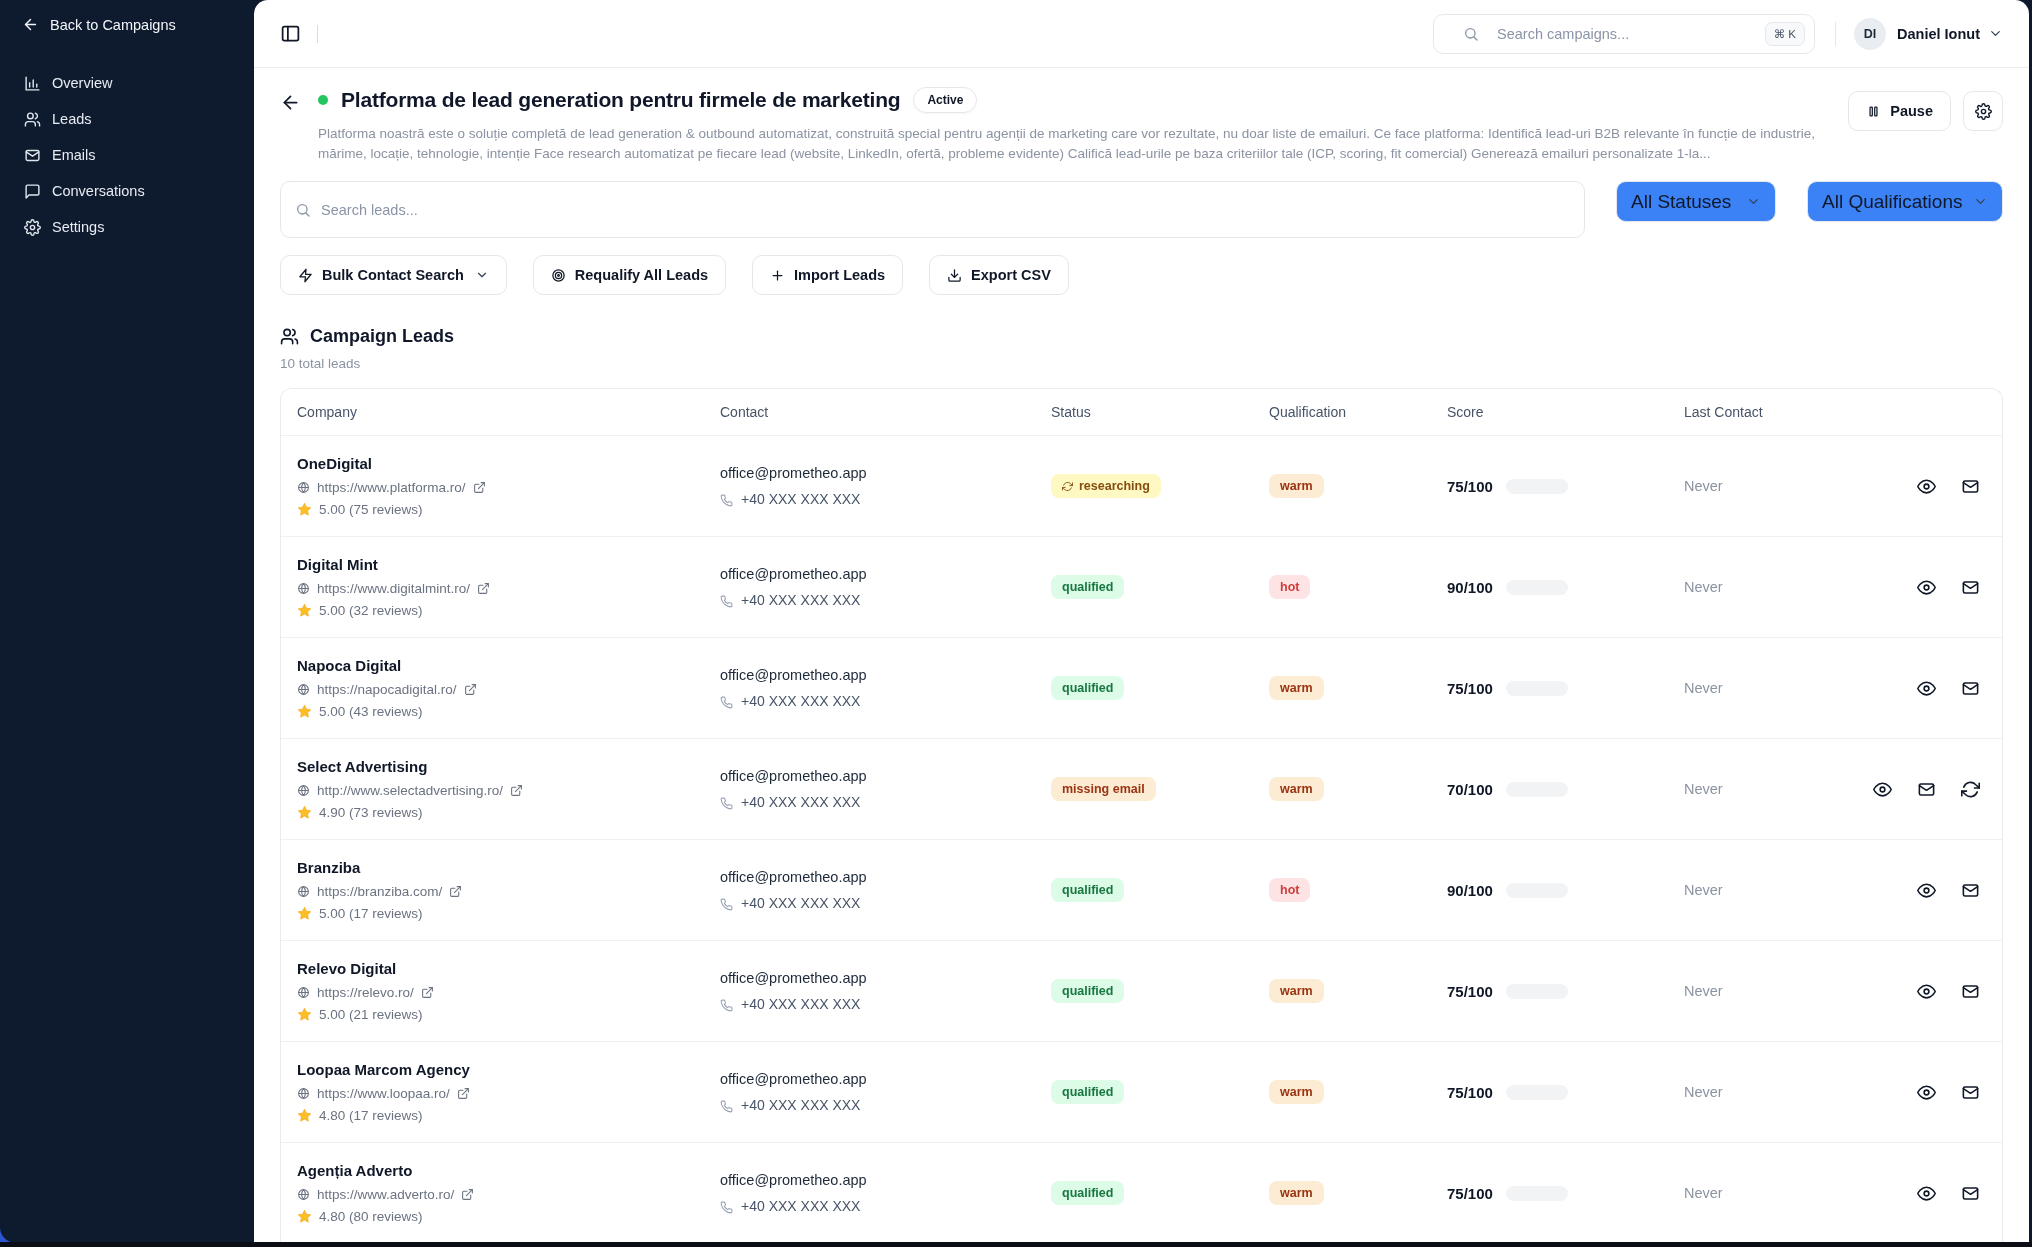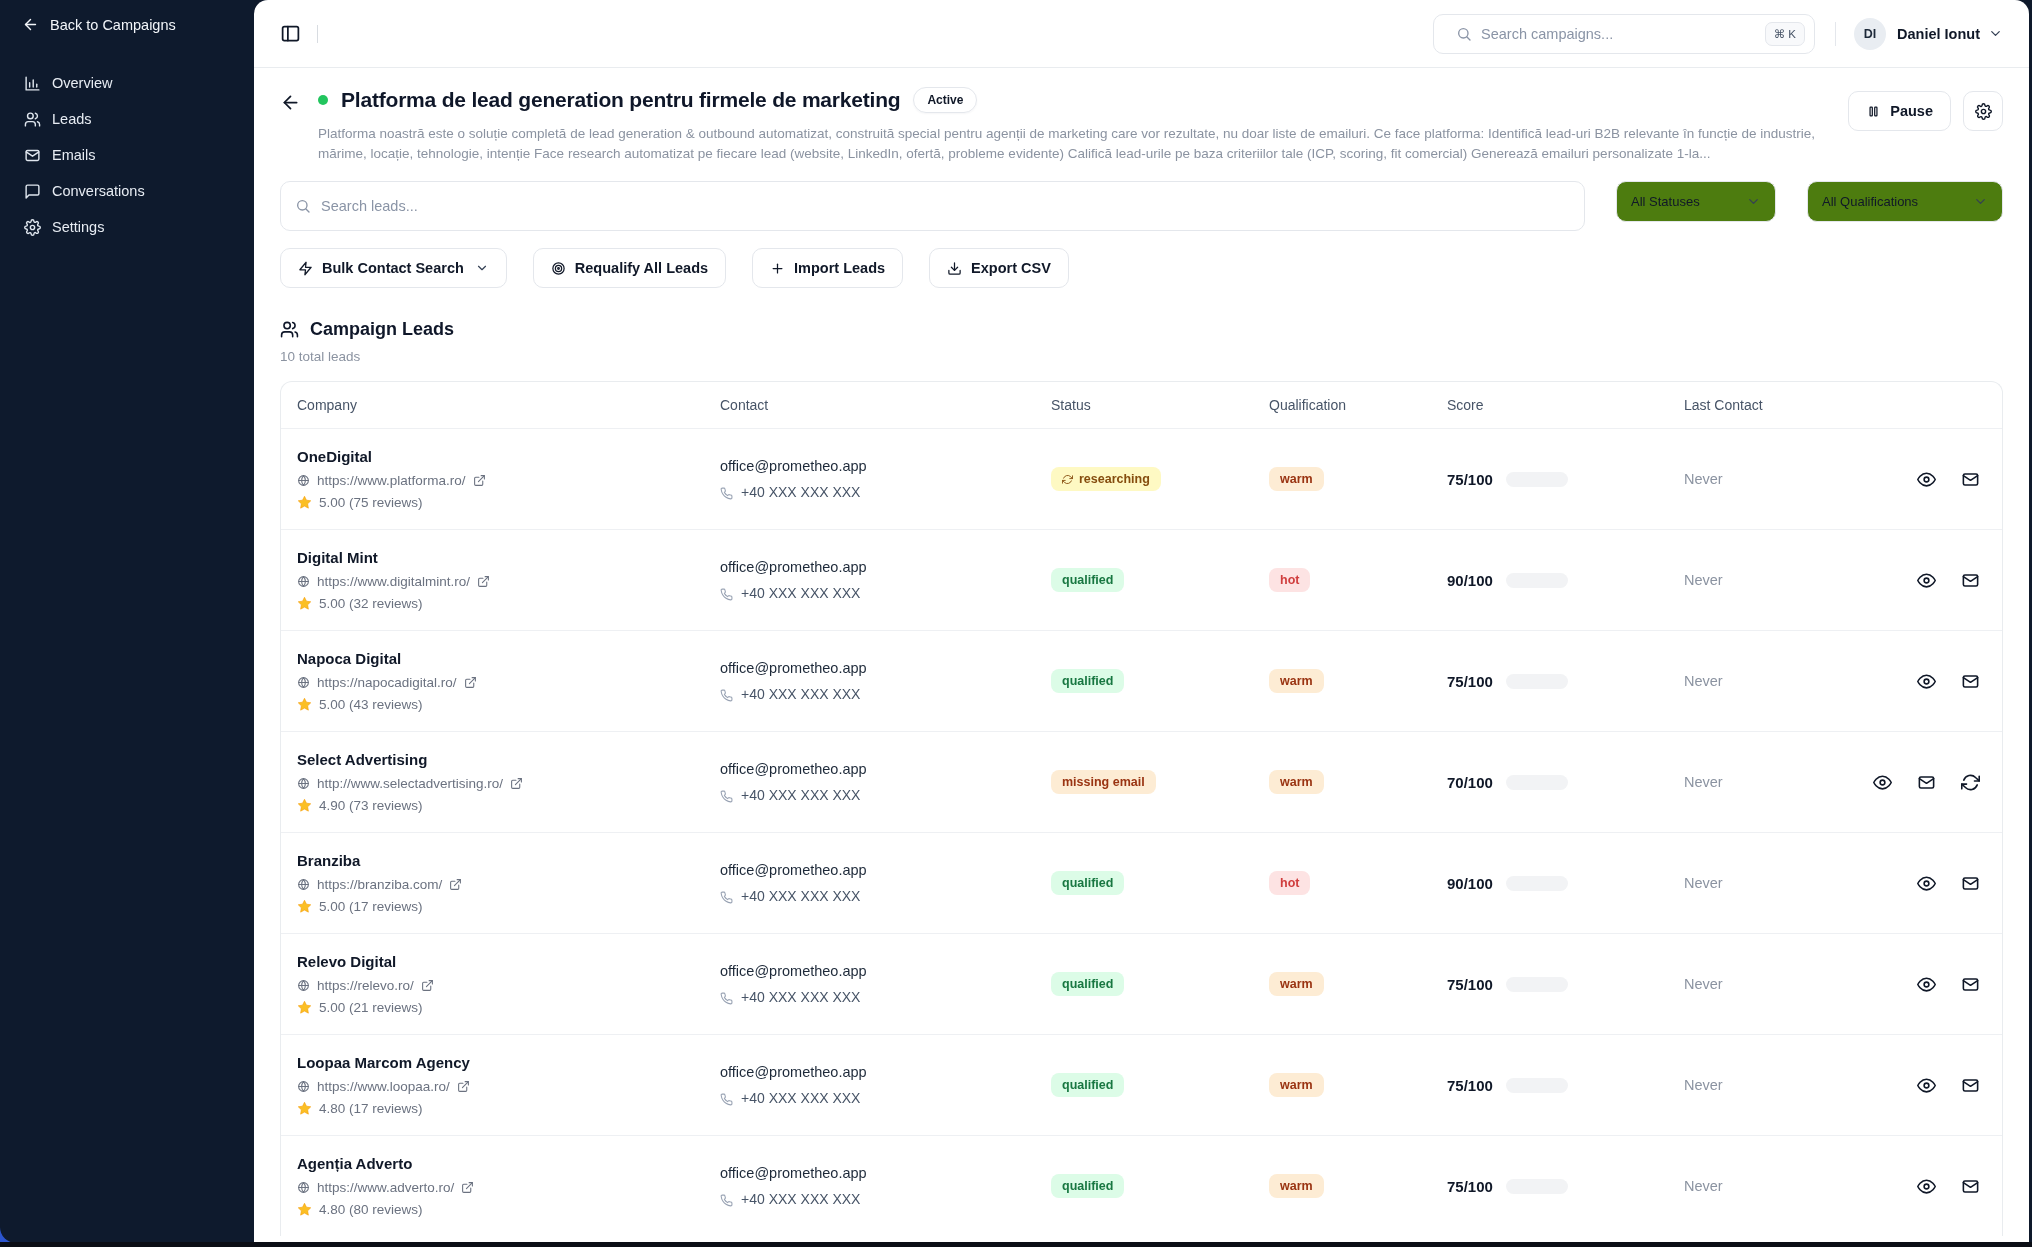--- a/index.html
+++ b/index.html
@@ -33,21 +33,21 @@
   .main {
     position:absolute; top:0; left:254px; right:3px; bottom:4px;
     background:#ffffff; border-radius:14px 14px 0 0; overflow:hidden; z-index:2;
   }
   .icn { flex:none; }
 
   .topbar { height:68px; display:flex; align-items:center; padding:0 26px; border-bottom:1px solid #e9ecef; }
   .toggle-btn { width:21px; height:21px; color:#101828; cursor:pointer; }
   .topbar-divider { width:1px; height:18px; background:#d8dce1; margin-left:16px; }
   .topbar-right { margin-left:auto; display:flex; align-items:center; }
-  .search-box { width:382px; height:40px; border:1px solid #e4e7ec; border-radius:10px; display:flex; align-items:center; padding:0 9px 0 22px; gap:9px; background:#fff; }
+  .search-box { width:382px; height:40px; border:1px solid #e4e7ec; border-radius:10px; display:flex; align-items:center; padding:0 9px 0 29px; gap:18px; background:#fff; }
   .search-box .icn { width:16px; height:16px; color:#8a94a6; }
   .search-box input { border:none; outline:none; flex:1; font-size:14.5px; font-family:inherit; color:#101828; background:transparent; }
   .search-box input::placeholder { color:#8a94a6; }
   .kbd { border:1px solid #e4e7ec; background:#f8f9fb; border-radius:7px; padding:4px 8px; font-size:11.5px; color:#475467; white-space:nowrap; }
   .user-divider { width:1px; height:24px; background:#e4e7ec; margin:0 18px 0 20px; }
   .user-chip { display:flex; align-items:center; cursor:pointer; }
   .avatar { width:32px; height:32px; border-radius:50%; background:#e9edf2; display:flex; align-items:center; justify-content:center; font-size:12.5px; font-weight:700; color:#1d2939; }
   .user-name { margin-left:11px; font-size:14.5px; font-weight:700; color:#101828; }
   .user-chip .chev { width:15px; height:15px; margin-left:8px; color:#344054; }
 
@@ -61,25 +61,25 @@
   .active-badge { border:1px solid #e4e7ec; border-radius:999px; padding:5px 13px; font-size:12px; font-weight:700; color:#101828; box-shadow:0 1px 2px rgba(16,24,40,.04); }
   .description { margin-top:11px; font-size:13.5px; line-height:20px; color:#8b93a1; display:-webkit-box; -webkit-line-clamp:2; -webkit-box-orient:vertical; overflow:hidden; max-width:1512px; }
   .header-actions { display:flex; gap:12px; margin-left:auto; padding-top:4px; }
   .btn { display:inline-flex; align-items:center; gap:9px; height:40px; padding:0 17px; border:1px solid #e4e7ec; border-radius:10px; background:#fff; font-size:14.5px; font-weight:700; color:#101828; cursor:pointer; font-family:inherit; white-space:nowrap; }
   .btn .icn { width:15px; height:15px; }
   .icon-btn { width:40px; padding:0; justify-content:center; }
   .icon-btn .icn { width:17px; height:17px; }
 
   
   .filters-row { display:flex; gap:31px; padding:17px 26px 0 26px; }
-  .search-leads { flex:1; height:50px; border:1px solid #e4e7ec; border-radius:10px; display:flex; align-items:center; gap:10px; padding:0 14px; }
+  .search-leads { flex:1; height:57px; border:1px solid #e4e7ec; border-radius:10px; display:flex; align-items:center; gap:10px; padding:0 14px; }
   .search-leads .icn { width:16px; height:16px; color:#8a94a6; }
   .search-leads input { border:none; outline:none; flex:1; font-size:14.5px; font-family:inherit; color:#101828; background:transparent; }
   .search-leads input::placeholder { color:#8a94a6; }
-  .select { height:41px; border:1px solid #e4e7ec; border-radius:10px; display:flex; align-items:center; justify-content:space-between; padding:0 14px; font-size:13px; color:#101828; cursor:pointer; background:#4d7c0f; }
+  .select { height:41px; border:1px solid #e4e7ec; border-radius:10px; display:flex; align-items:center; justify-content:space-between; padding:0 14px; font-size:19px; color:#101828; cursor:pointer; background:#3b82f6; }
   .select .chev { width:15px; height:15px; color:#344054; }
   .select--status { width:160px; }
   .select--qual { width:196px; }
 
   
   .actions-row { display:flex; gap:26px; padding:17px 26px 0 26px; }
   .actions-row .btn { font-weight:600; }
   .actions-row .chev { width:14px; height:14px; margin-left:2px; color:#344054; }
 
   

